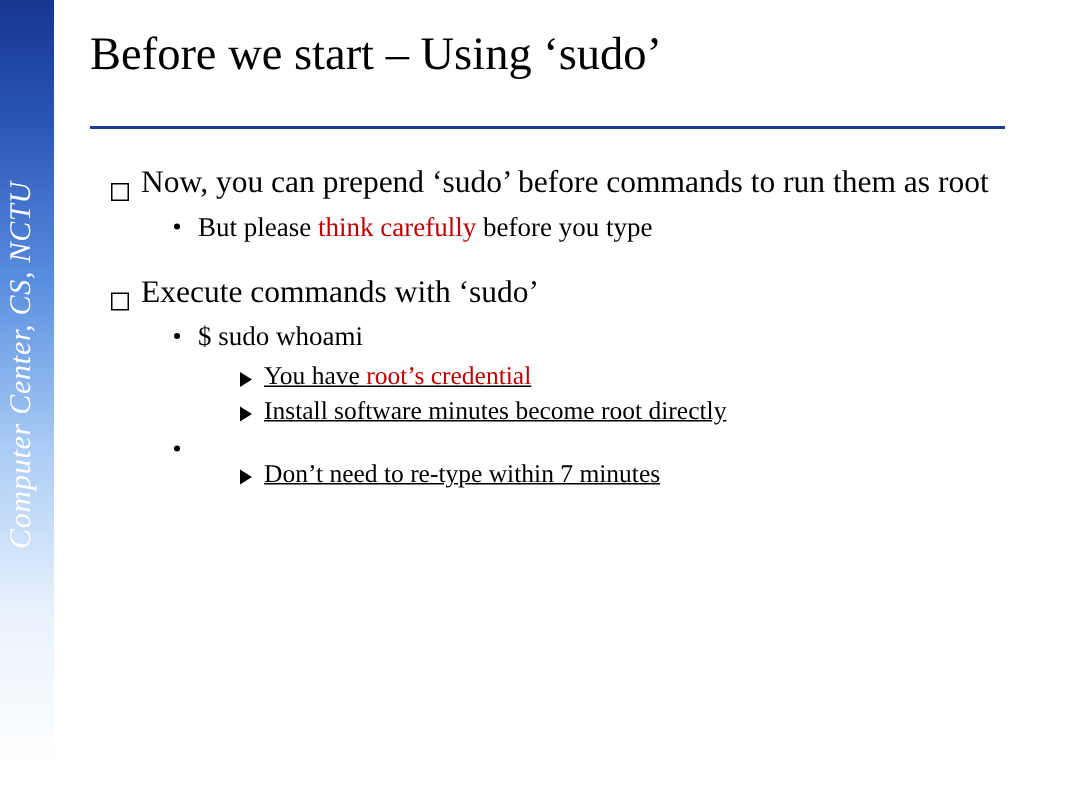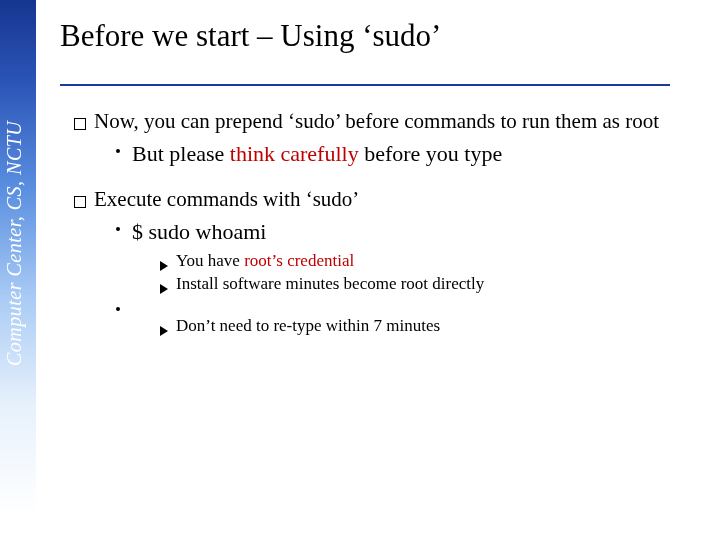--- a/index.html
+++ b/index.html
@@ -76,55 +76,55 @@
     font-size: 21px;
     color: #000;
     line-height: 1.25;
   }
   .lvl1 {
     padding-left: 14px;
     margin-bottom: 6px;
   }
   .lvl1-row {
     display: flex;
-    align-items: center;
+    align-items: flex-end;
   }
   .sq {
     display: inline-block;
     width: 12px; height: 12px;
     border: 1.5px solid #000;
     background: #fff;
     margin-top: 6px;
     margin-right: 8px;
     flex: 0 0 auto;
   }
   .lvl1-text { flex: 1 1 auto; }
   .lvl2 {
     padding-left: 56px;
-    font-size: 22px;
+    font-size: 18px;
     margin-top: 4px;
     margin-bottom: 4px;
   }
   .lvl2-row { display: flex; align-items: flex-start; }
   .dot {
     display: inline-block;
     width: 4px; height: 4px;
     background: #000;
     border-radius: 50%;
     margin-top: 9px;
     margin-right: 12px;
     flex: 0 0 auto;
   }
   .lvl3 {
     padding-left: 100px;
     font-size: 17px;
     margin-top: 2px;
     margin-bottom: 2px;
   }
-  .lvl3-row { display: flex; align-items: flex-end; }
+  .lvl3-row { display: flex; align-items: center; text-decoration: underline; }
   .tri {
     display: inline-block;
     width: 0; height: 0;
     border-left: 8px solid #000;
     border-top: 5px solid transparent;
     border-bottom: 5px solid transparent;
     margin-top: 5px;
     margin-right: 8px;
     flex: 0 0 auto;
   }

